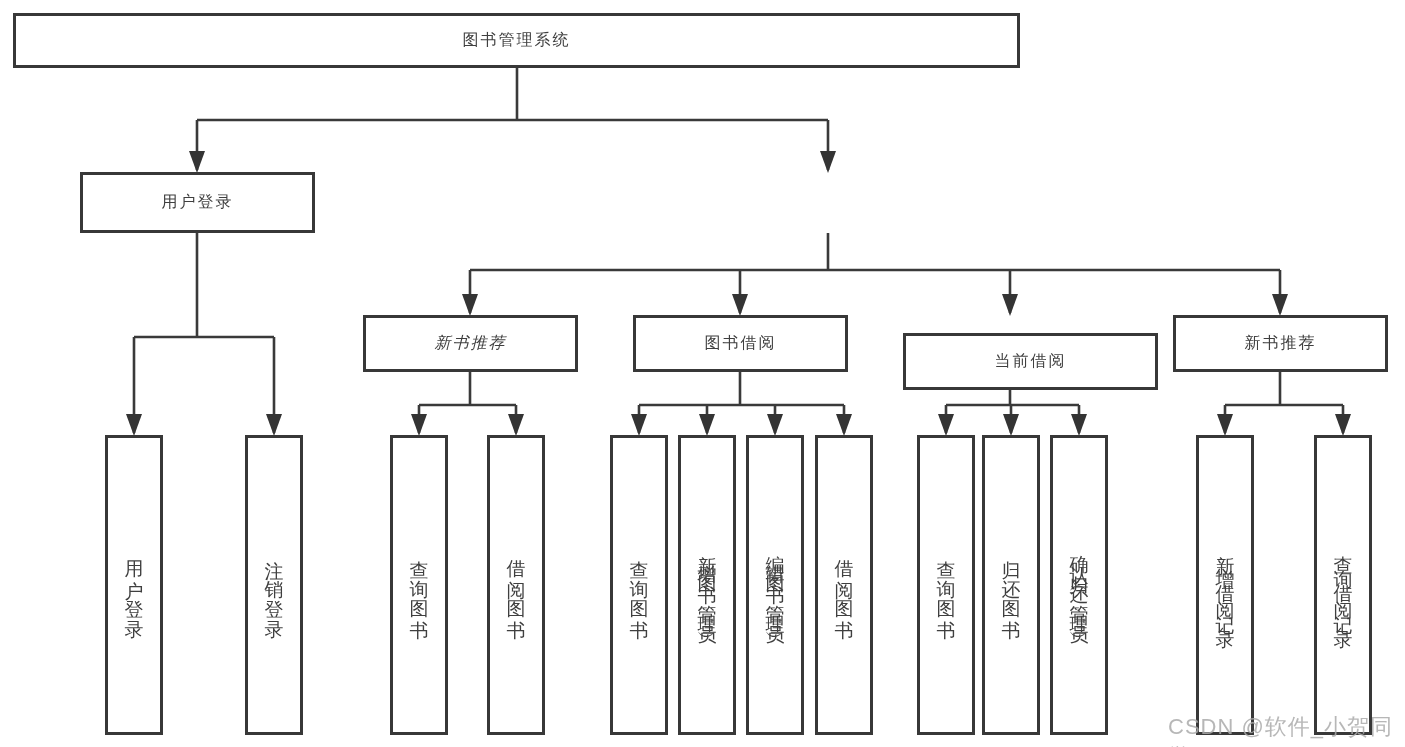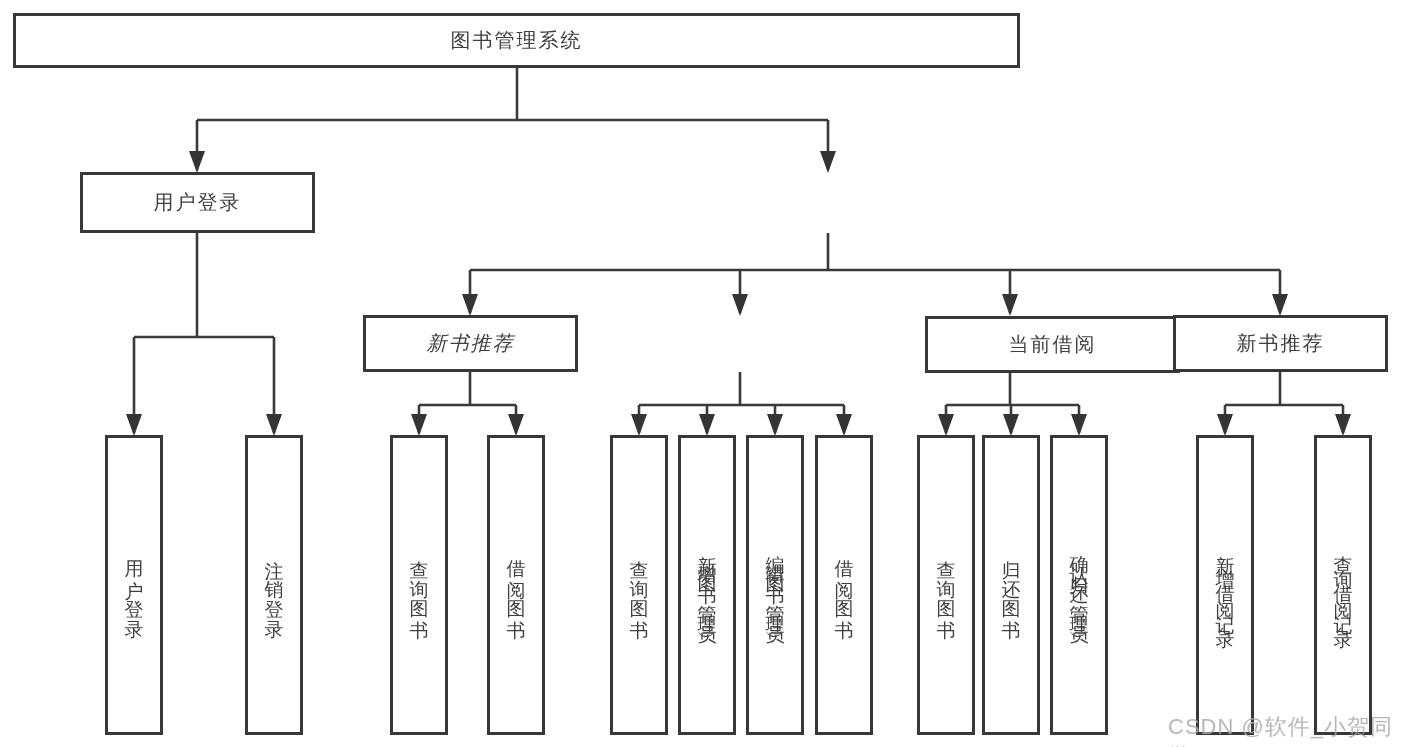--- a/index.html
+++ b/index.html
@@ -7,35 +7,35 @@
     position:relative;width:1405px;height:747px;background:#ffffff;
     font-family:"Liberation Sans","DejaVu Sans",sans-serif;overflow:hidden;
   }
   .connectors{position:absolute;left:0;top:0;width:1405px;height:747px;}
   .connectors path{stroke:#3a3a3a;stroke-width:2.6;fill:none;}
   .connectors polygon{fill:#343434;stroke:none;}
   .node{
     position:absolute;box-sizing:border-box;background:#ffffff;
     border:3px solid #383838;color:#3f3f3f;
     display:flex;align-items:center;justify-content:center;
-    font-size:20px;letter-spacing:2px;white-space:nowrap;
+    font-size:16px;letter-spacing:2px;white-space:nowrap;
   }
   .leaf{
     writing-mode:vertical-rl;text-orientation:mixed;
     font-size:19px;white-space:normal;letter-spacing:20px;
   }
   .leaf.ls-mid{letter-spacing:15px;}
   .leaf.ls-dense{letter-spacing:10px;font-size:19px;}
   
   .n-root{left:13px;top:13px;width:1007px;height:55px;}
   .n-l2a{left:80px;top:172px;width:235px;height:61px;}
   .n-l2b{left:710px;top:172px;width:237px;height:61px;}
   .n-l3a{left:363px;top:315px;width:215px;height:57px;font-style:italic;}
   .n-l3b{left:633px;top:315px;width:215px;height:57px;}
-  .n-l3c{left:903px;top:316px;width:255px;height:57px;margin-left:22px;}
+  .n-l3c{left:903px;top:333px;width:255px;height:57px;}
   .n-l3d{left:1173px;top:315px;width:215px;height:57px;}
   .leaf{top:435px;width:58px;height:300px;}
   .lf1{left:105px;}  .lf2{left:245px;}
   .lf3{left:390px;}  .lf4{left:487px;}
   .lf5{left:610px;}  .lf6{left:678px;}  .lf7{left:746px;}  .lf8{left:815px;}
   .lf9{left:917px;}  .lf10{left:982px;} .lf11{left:1050px;}
   .lf12{left:1196px;}.lf13{left:1314px;}
   .watermark{
     position:absolute;left:1168px;top:712px;z-index:5;
     font-size:22px;color:rgba(170,170,170,0.85);letter-spacing:1px;
@@ -78,20 +78,21 @@
     <polygon points="1071,414 1087,414 1079,436"></polygon>
     <polygon points="1217,414 1233,414 1225,436"></polygon>
     <polygon points="1335,414 1351,414 1343,436"></polygon>
   </svg>
 
   <div class="node n-root">图书管理系统</div>
 
   <div class="node n-l2a">用户登录</div>
 
   <div class="node n-l3a">新书推荐</div>
+  <div class="node n-l3b">图书借阅</div>
   <div class="node n-l3c">当前借阅</div>
   <div class="node n-l3d">新书推荐</div>
 
   <div class="node leaf lf1">用户登录</div>
   <div class="node leaf lf2">注销登录</div>
   <div class="node leaf lf3">查询图书</div>
   <div class="node leaf lf4">借阅图书</div>
   <div class="node leaf lf5">查询图书</div>
   <div class="node leaf ls-dense lf6">新增图书（管理员）</div>
   <div class="node leaf ls-dense lf7">编辑图书（管理员）</div>

